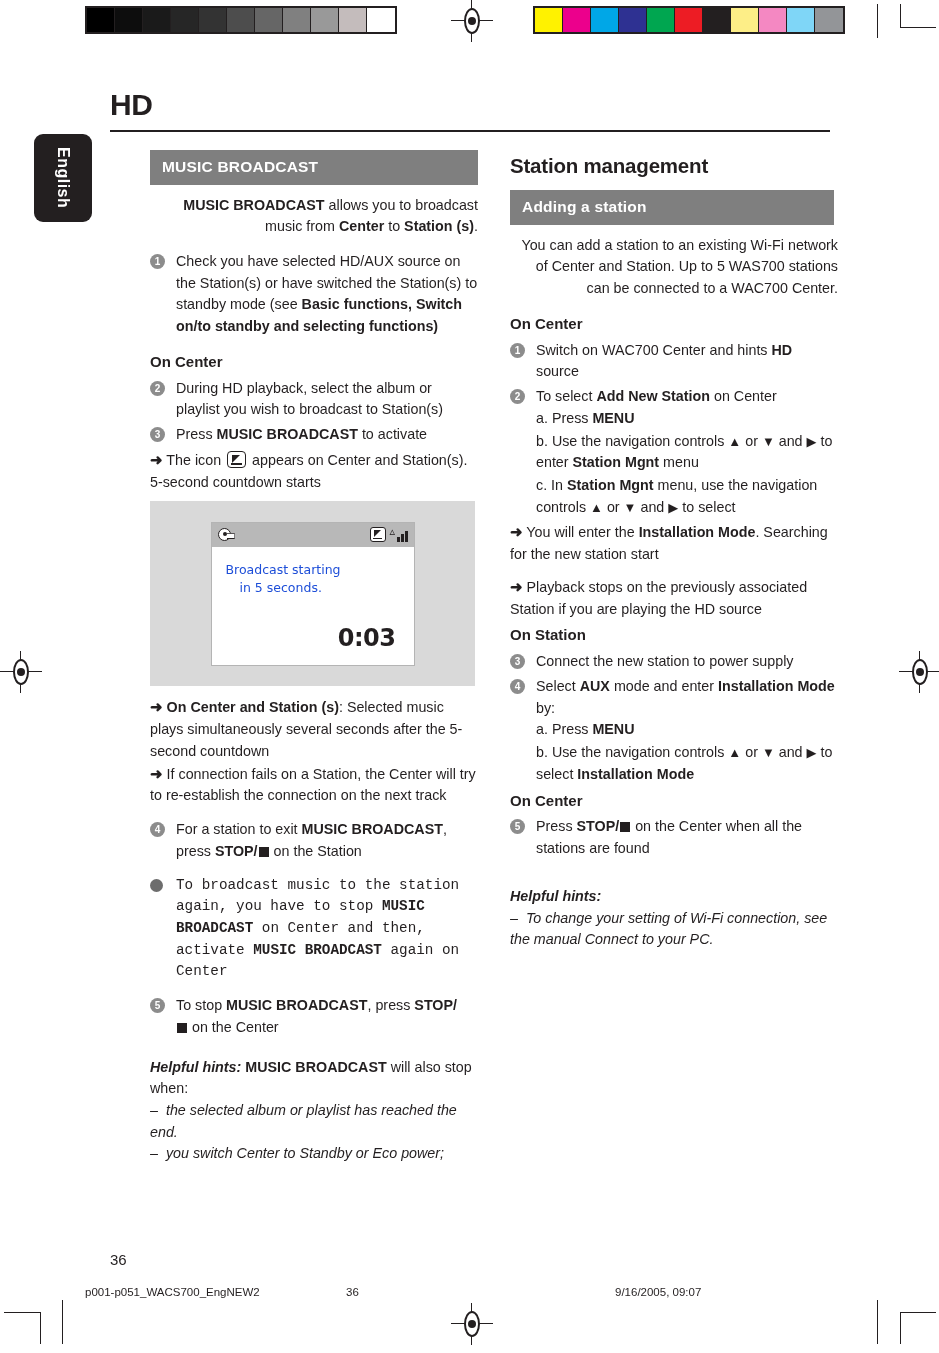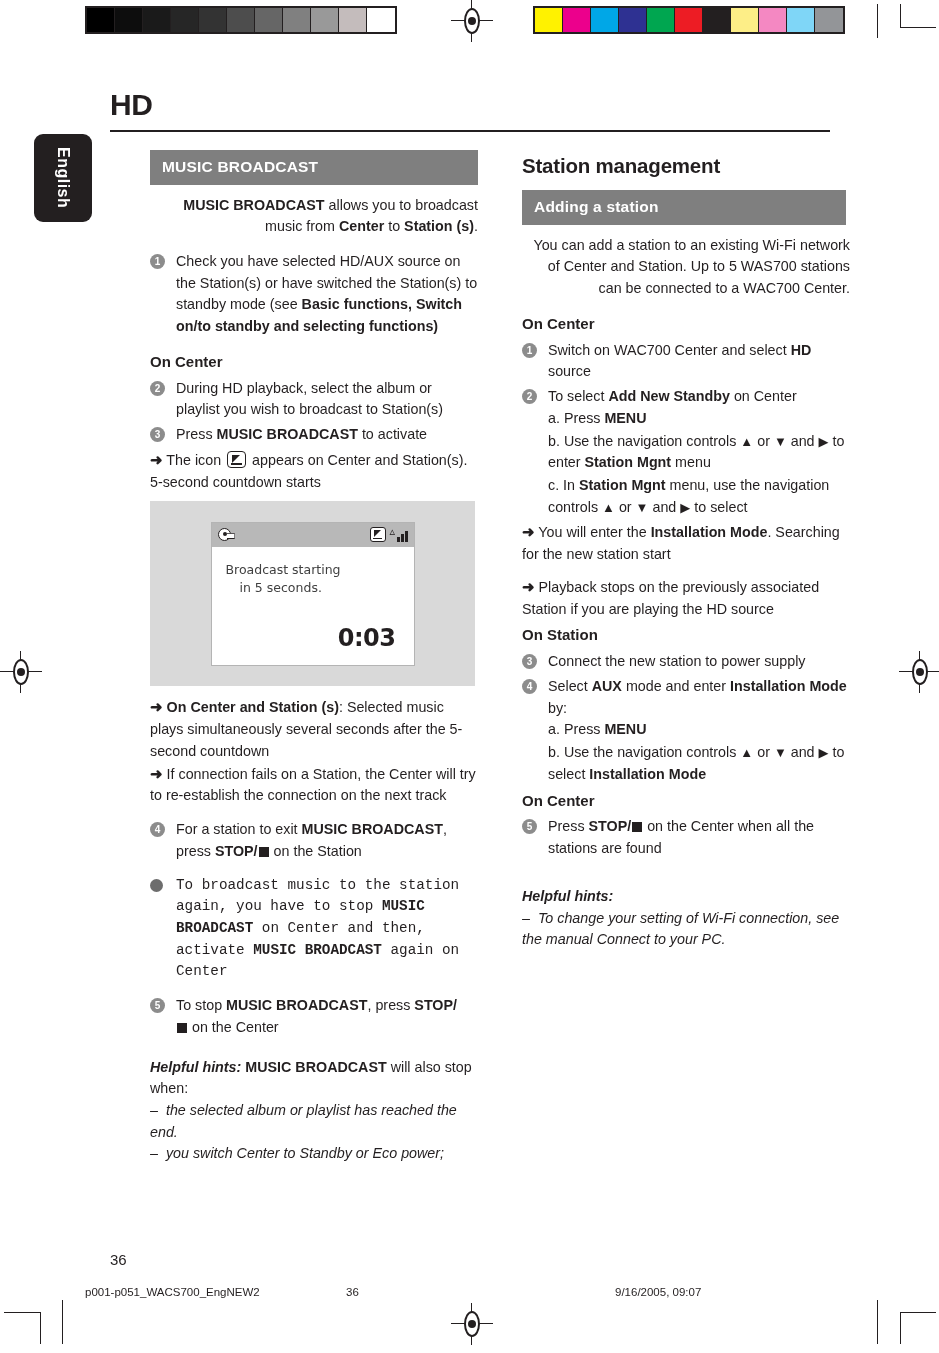--- a/index.html
+++ b/index.html
@@ -119,21 +119,21 @@
 
   
   .col {
     position: absolute;
     top: 150px;
     width: 328px;
     font-size: 14.3px;
     line-height: 1.52;
   }
   .col-left { left: 150px; }
-  .col-right { left: 522px; }
+  .col-right { left: 510px; }
 
   
   .section-bar {
     background: #7f7f7f;
     color: #ffffff;
     font-weight: bold;
     font-size: 15.5px;
     letter-spacing: 0.2px;
     padding: 5px 10px 6px 12px;
     margin-bottom: 10px;
@@ -308,21 +308,21 @@
   .lcd-body {
     flex: 1;
     padding: 14px 12px 8px 14px;
     display: flex;
     flex-direction: column;
     justify-content: space-between;
   }
   .lcd-msg {
     font-size: 12.5px;
     line-height: 1.45;
-    color: #404040;
+    color: #1d4ed8;
     font-family: "DejaVu Sans", sans-serif;
   }
   .lcd-msg .l2 { display: block; padding-left: 14px; }
   .lcd-count {
     text-align: right;
     font-size: 24px;
     font-weight: bold;
     letter-spacing: -0.5px;
     padding-right: 6px;
     font-family: "DejaVu Sans", sans-serif;
@@ -519,26 +519,26 @@
     <div class="h2">Station management</div>
 
     <div class="section-bar right-bar">Adding a station</div>
 
     <p class="para">You can add a station to an existing Wi-Fi network of Center and Station. Up to 5 WAS700 stations can be connected to a WAC700 Center.</p>
 
     <div class="subhead tight">On Center</div>
 
     <div class="step">
       <span class="bullet-num">1</span>
-      <span>Switch on WAC700 Center and select </span><b>HD</b><span> source</span>
+      <span>Switch on WAC700 Center and hints </span><b>HD</b><span> source</span>
     </div>
 
     <div class="step">
       <span class="bullet-num">2</span>
-      <span>To select </span><b>Add New Standby</b><span> on Center</span>
+      <span>To select </span><b>Add New Station</b><span> on Center</span>
       <div class="sub-item">
         <span>a. Press </span><b>MENU</b>
       </div>
       <div class="sub-item">
         <span>b. Use the navigation controls </span><span class="navtri">▲</span><span> or </span><span class="navtri">▼</span><span> and </span><span class="navtri">▶</span><span> to enter </span><b>Station Mgnt</b><span> menu</span>
       </div>
       <div class="sub-item">
         <span>c.  In </span><b>Station Mgnt</b><span> menu,  use the navigation controls </span><span class="navtri">▲</span><span> or </span><span class="navtri">▼</span><span> and </span><span class="navtri">▶</span><span> to select</span>
       </div>
     </div>

